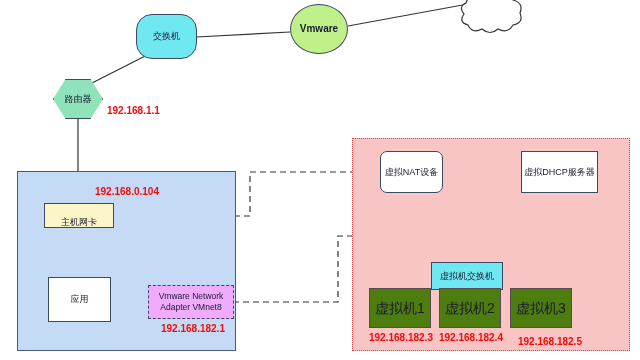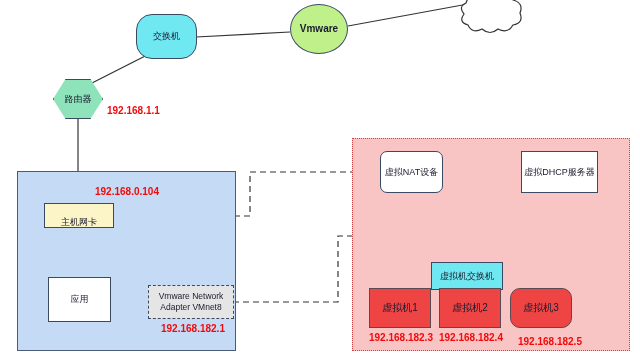--- a/index.html
+++ b/index.html
@@ -66,29 +66,29 @@
     background: #ffffff;
     border: 1.3px solid #3b4a63;
     font-size: 9px;
   }
   .box-yellow {
     background: #fbf5c8;
     border: 1.3px solid #3b4a63;
     font-size: 9px;
   }
   .box-yellow-dashed {
-    background: #e5e5e5;
+    background: #f0abfc;
     border: 1.3px dashed #3b4a63;
     font-size: 8.5px;
     line-height: 1.35;
   }
   .box-vmblue {
-    background: #ef4444;
+    background: #4d7c0f;
     border: 1.3px solid #5a4a52;
-    font-size: 10px;
+    font-size: 14px;
   }
   .ellipse-green {
     background: #bff08a;
     border: 1.3px solid #3b4a63;
     border-radius: 50%;
     font-size: 10px;
     font-weight: bold;
   }
   .hexagon-green {
     background: #8fe3bb;
@@ -200,18 +200,18 @@
   <div class="node box-vmblue" style="left:369px; top:288px; width:62px; height:40px;">
     <span>虚拟机1</span>
   </div>
   <div class="ip-label" style="left:369px; top:332px;">192.168.182.3</div>
 
   <div class="node box-vmblue" style="left:439px; top:288px; width:62px; height:40px;">
     <span>虚拟机2</span>
   </div>
   <div class="ip-label" style="left:439px; top:332px;">192.168.182.4</div>
 
-  <div class="node box-vmblue" style="left:510px; top:288px; width:62px; height:40px;border-radius:10px;">
+  <div class="node box-vmblue" style="left:510px; top:288px; width:62px; height:40px;">
     <span>虚拟机3</span>
   </div>
   <div class="ip-label" style="left:518px; top:336px;">192.168.182.5</div>
 
 </div>
 
 </body></html>

